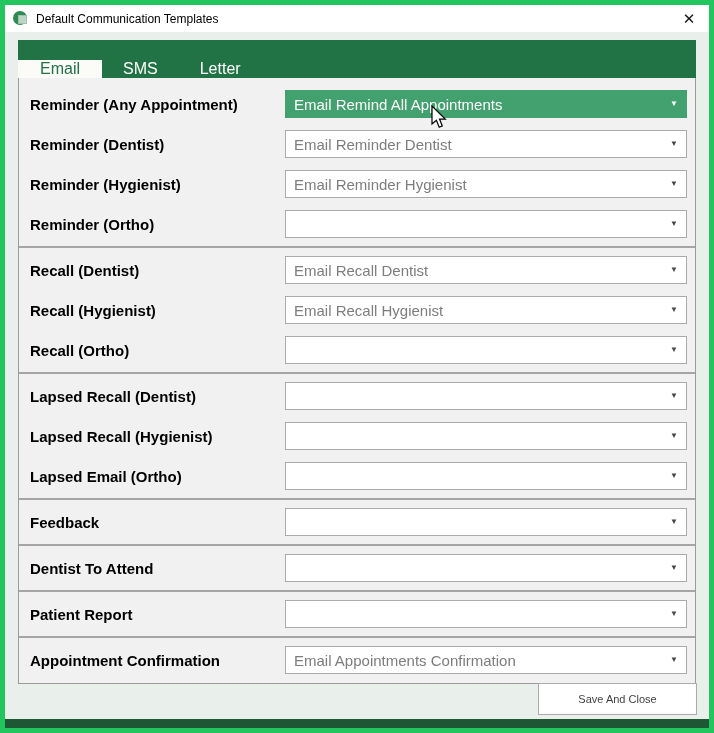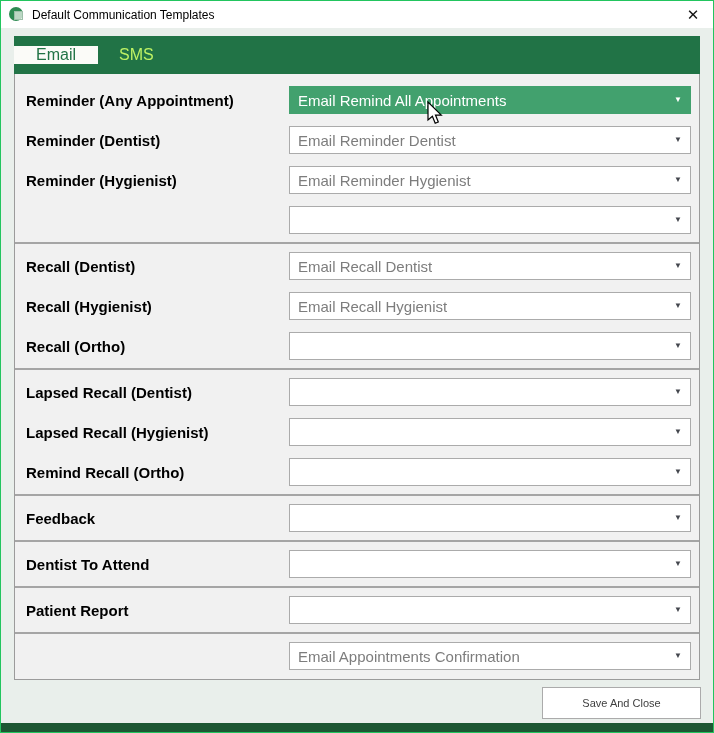--- a/index.html
+++ b/index.html
@@ -3,21 +3,21 @@
 <meta charset="utf-8">
 <style>
   * { box-sizing: border-box; margin: 0; padding: 0; }
   html, body { width: 714px; height: 733px; }
   body { font-family: "Liberation Sans", sans-serif; }
 
   .window {
     position: relative;
     width: 714px; height: 733px;
     background: #e9efeb;
-    border: 1px solid #22c55e;
+    border: 5px solid #22c55e;
     overflow: hidden;
   }
 
   
   .titlebar {
     position: absolute; top: 0; left: 0; right: 0; height: 27px;
     background: #ffffff;
     display: flex; align-items: center;
     padding: 0 8px;
   }
@@ -41,25 +41,25 @@
     position: absolute; right: 10px; top: 4px;
     width: 20px; height: 20px;
     display: flex; align-items: center; justify-content: center;
     font-size: 15px; color: #111; cursor: default;
   }
 
   
   .tabstrip {
     position: absolute; top: 35px; left: 13px; right: 13px; height: 38px;
     background: var(--brand-green, #217346);
-    display: flex; align-items: center;
+    display: flex; align-items: flex-end;
   }
   .tab {
     display: flex; align-items: center; justify-content: center;
-    color: #bef264; font-size: 16px;
+    color: #ffffff; font-size: 16px;
     padding: 0 21px;
   }
   .tab.active {
     background: #fbfbf8;
     color: #217346;
     padding: 0 22px;
   }
 
   
   .content {
@@ -142,20 +142,21 @@
       <span class="circle"></span>
       <span class="cube"></span>
     </span>
     <span class="title">Default Communication Templates</span>
     <span class="close-btn">✕</span>
   </div>
 
   <div class="tabstrip">
     <div class="tab active">Email</div>
     <div class="tab">SMS</div>
+    <div class="tab">Letter</div>
   </div>
 
   <div class="content">
 
     <div class="row">
       <span class="label">Reminder (Any Appointment)</span>
       <div class="select selected">
         <span class="value">Email Remind All Appointments</span>
         <span class="arrow">▼</span>
       </div>
@@ -171,20 +172,21 @@
 
     <div class="row">
       <span class="label">Reminder (Hygienist)</span>
       <div class="select">
         <span class="value">Email Reminder Hygienist</span>
         <span class="arrow">▼</span>
       </div>
     </div>
 
     <div class="row">
+      <span class="label">Reminder (Ortho)</span>
       <div class="select">
         <span class="value"></span>
         <span class="arrow">▼</span>
       </div>
     </div>
 
     <div class="sep"></div>
 
     <div class="row">
       <span class="label">Recall (Dentist)</span>
@@ -222,21 +224,21 @@
 
     <div class="row">
       <span class="label">Lapsed Recall (Hygienist)</span>
       <div class="select">
         <span class="value"></span>
         <span class="arrow">▼</span>
       </div>
     </div>
 
     <div class="row">
-      <span class="label">Remind Recall (Ortho)</span>
+      <span class="label">Lapsed Email (Ortho)</span>
       <div class="select">
         <span class="value"></span>
         <span class="arrow">▼</span>
       </div>
     </div>
 
     <div class="sep"></div>
 
     <div class="row">
       <span class="label">Feedback</span>
@@ -262,20 +264,21 @@
       <span class="label">Patient Report</span>
       <div class="select">
         <span class="value"></span>
         <span class="arrow">▼</span>
       </div>
     </div>
 
     <div class="sep"></div>
 
     <div class="row">
+      <span class="label">Appointment Confirmation</span>
       <div class="select">
         <span class="value">Email Appointments Confirmation</span>
         <span class="arrow">▼</span>
       </div>
     </div>
 
   </div>
 
   <button class="save-btn">Save And Close</button>
 

